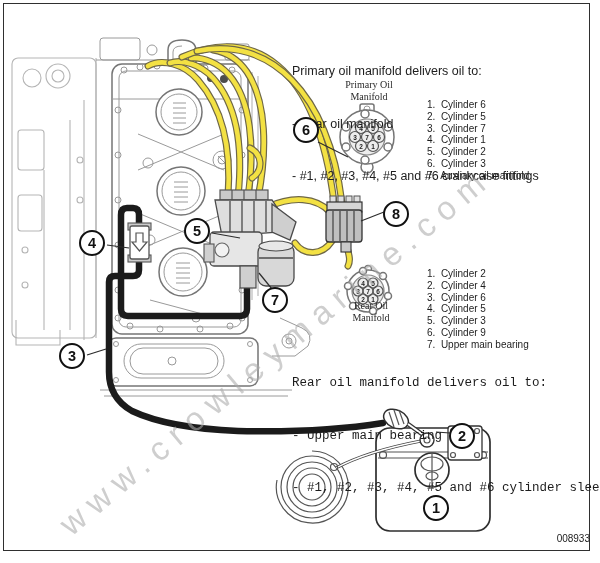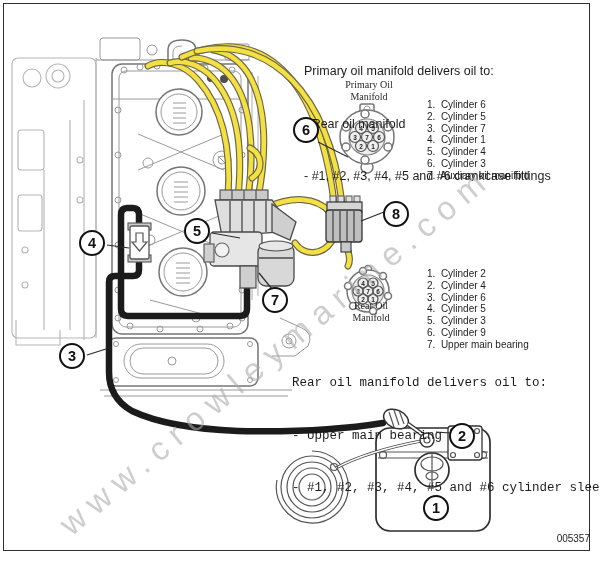--- a/index.html
+++ b/index.html
@@ -271,37 +271,37 @@
     <path class="ldr" d="M87 355 L106 349"></path>
     <path class="ldr" d="M107 245 L129 248"></path>
     <path class="ldr" d="M212 233 L240 238"></path>
     <path class="ldr" d="M318 142 L348 157"></path>
     <path class="ldr" d="M272 289 L259 273"></path>
     <path class="ldr" d="M384 212 L361 221"></path>
     <path class="ldr" d="M450 433 L436 432"></path>
   </g>
 </svg>
 
-<div class="abs note" style="left:304px;top:28px;">
+<div class="abs note" style="left:292px;top:28px;">
   <div>Primary oil manifold delivers oil to:</div>
   <div>- Rear oil manifold</div>
   <div>- #1, #2, #3, #4, #5 and #6 crankcase fittings</div>
 </div>
 
 <div class="abs mlabel" style="left:334px;top:79px;width:70px;">
   <div>Primary Oil</div>
   <div>Manifold</div>
 </div>
 
 <div class="abs list" style="left:403px;top:99px;">
   <div>1.  Cylinder 6</div>
   <div>2.  Cylinder 5</div>
   <div>3.  Cylinder 7</div>
   <div>4.  Cylinder 1</div>
-  <div>5.  Cylinder 4</div>
+  <div>5.  Cylinder 2</div>
   <div>6.  Cylinder 3</div>
   <div>7.  Auxliary oil manifold</div>
 </div>
 
 <div class="abs list" style="left:403px;top:268px;">
   <div>1.  Cylinder 2</div>
   <div>2.  Cylinder 4</div>
   <div>3.  Cylinder 6</div>
   <div>4.  Cylinder 5</div>
   <div>5.  Cylinder 3</div>
@@ -339,13 +339,13 @@
 
 <span class="pn" style="left:357px;top:277px;">4</span>
 <span class="pn" style="left:367px;top:277px;">5</span>
 <span class="pn" style="left:352px;top:285px;">3</span>
 <span class="pn" style="left:362px;top:285px;">7</span>
 <span class="pn" style="left:372px;top:285px;">6</span>
 <span class="pn" style="left:357px;top:293px;">2</span>
 <span class="pn" style="left:367px;top:293px;">1</span>
 
 <div class="watermark">www.crowleymarine.com</div>
-<div class="abs partno" style="left:540px;top:533px;width:50px;">005357</div>
+<div class="abs partno" style="left:540px;top:533px;width:50px;">008933</div>
 
 </body></html>

